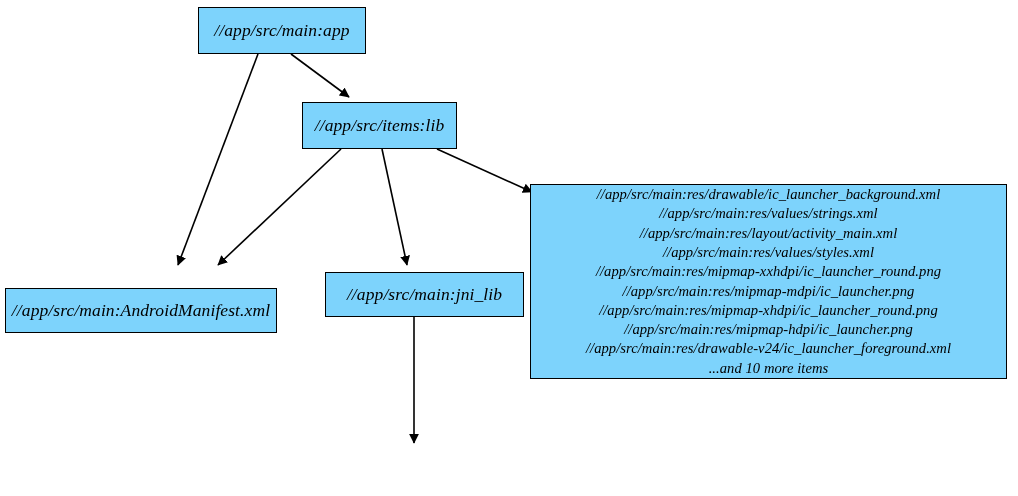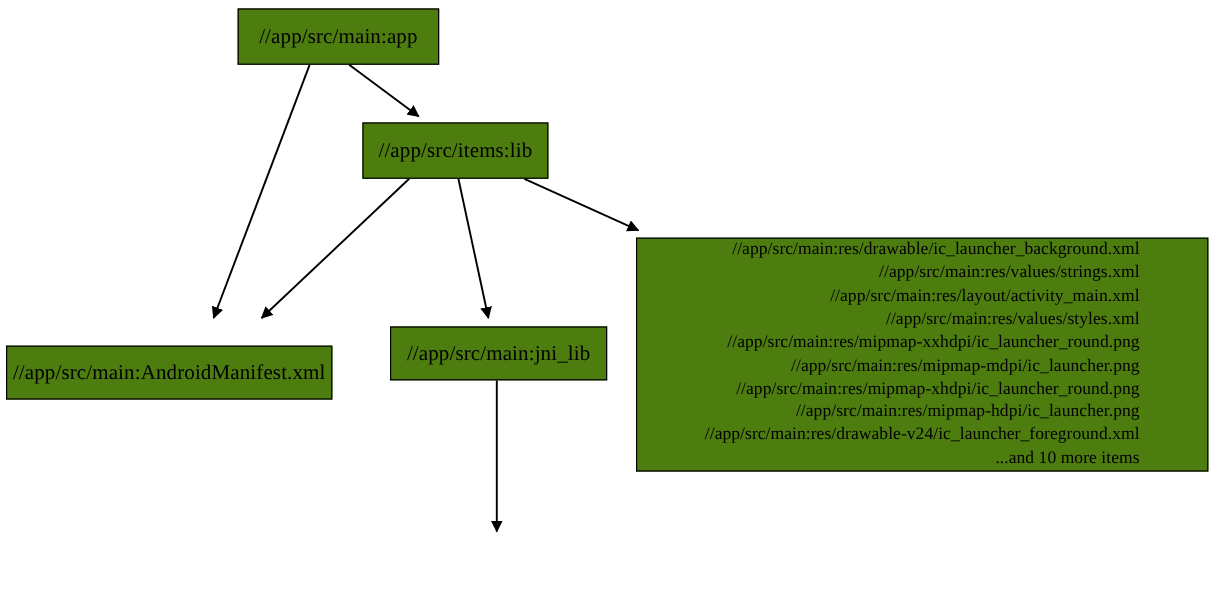--- a/index.html
+++ b/index.html
@@ -20,28 +20,29 @@
     left: 0;
     top: 0;
     width: 1018px;
     height: 496px;
     pointer-events: none;
   }
   .node {
     position: absolute;
     box-sizing: border-box;
     border: 1px solid #000000;
-    background: #4d7c0f;
+    background: #7dd3fc;
     color: #000000;
     display: flex;
     align-items: center;
     justify-content: center;
-    text-align: right;
+    text-align: center;
     white-space: pre;
     line-height: 1.0;
+    font-style: italic;
   }
   .node-label {
     display: block;
     white-space: pre;
   }
   .node-single .node-label {
     font-size: 17.5px;
     letter-spacing: 0.1px;
   }
   .node-multi {
@@ -51,23 +52,23 @@
   .node-multi .node-label {
     font-size: 14.6px;
     line-height: 19.3px;
     letter-spacing: 0.05px;
   }
 
   
   #node-app          { left: 198px; top: 7px;   width: 168px; height: 47px; }
   #node-lib          { left: 302px; top: 102px; width: 155px; height: 47px; }
   #node-manifest     { left: 5px;   top: 288px; width: 272px; height: 45px; }
-  #node-jni          { left: 325px; top: 272px; width: 181px; height: 45px; }
+  #node-jni          { left: 325px; top: 272px; width: 199px; height: 45px; }
   #node-cpp          { left: 280px; top: 450px; width: 270px; height: 45px; }
-  #node-resources    { left: 530px; top: 198px; width: 477px; height: 195px; }
+  #node-resources    { left: 530px; top: 184px; width: 477px; height: 195px; }
 </style>
 </head>
 <body>
 
 <div id="canvas">
 
   <svg id="edge-layer" viewBox="0 0 1018 496" width="1018" height="496" xmlns="http://www.w3.org/2000/svg">
     <defs>
       <marker id="arrow" viewBox="0 0 10 10" refX="9.2" refY="5" markerWidth="6.2" markerHeight="6.2" orient="auto-start-reverse">
         <path d="M 0 0 L 10 5 L 0 10 z" fill="#000000"></path>

